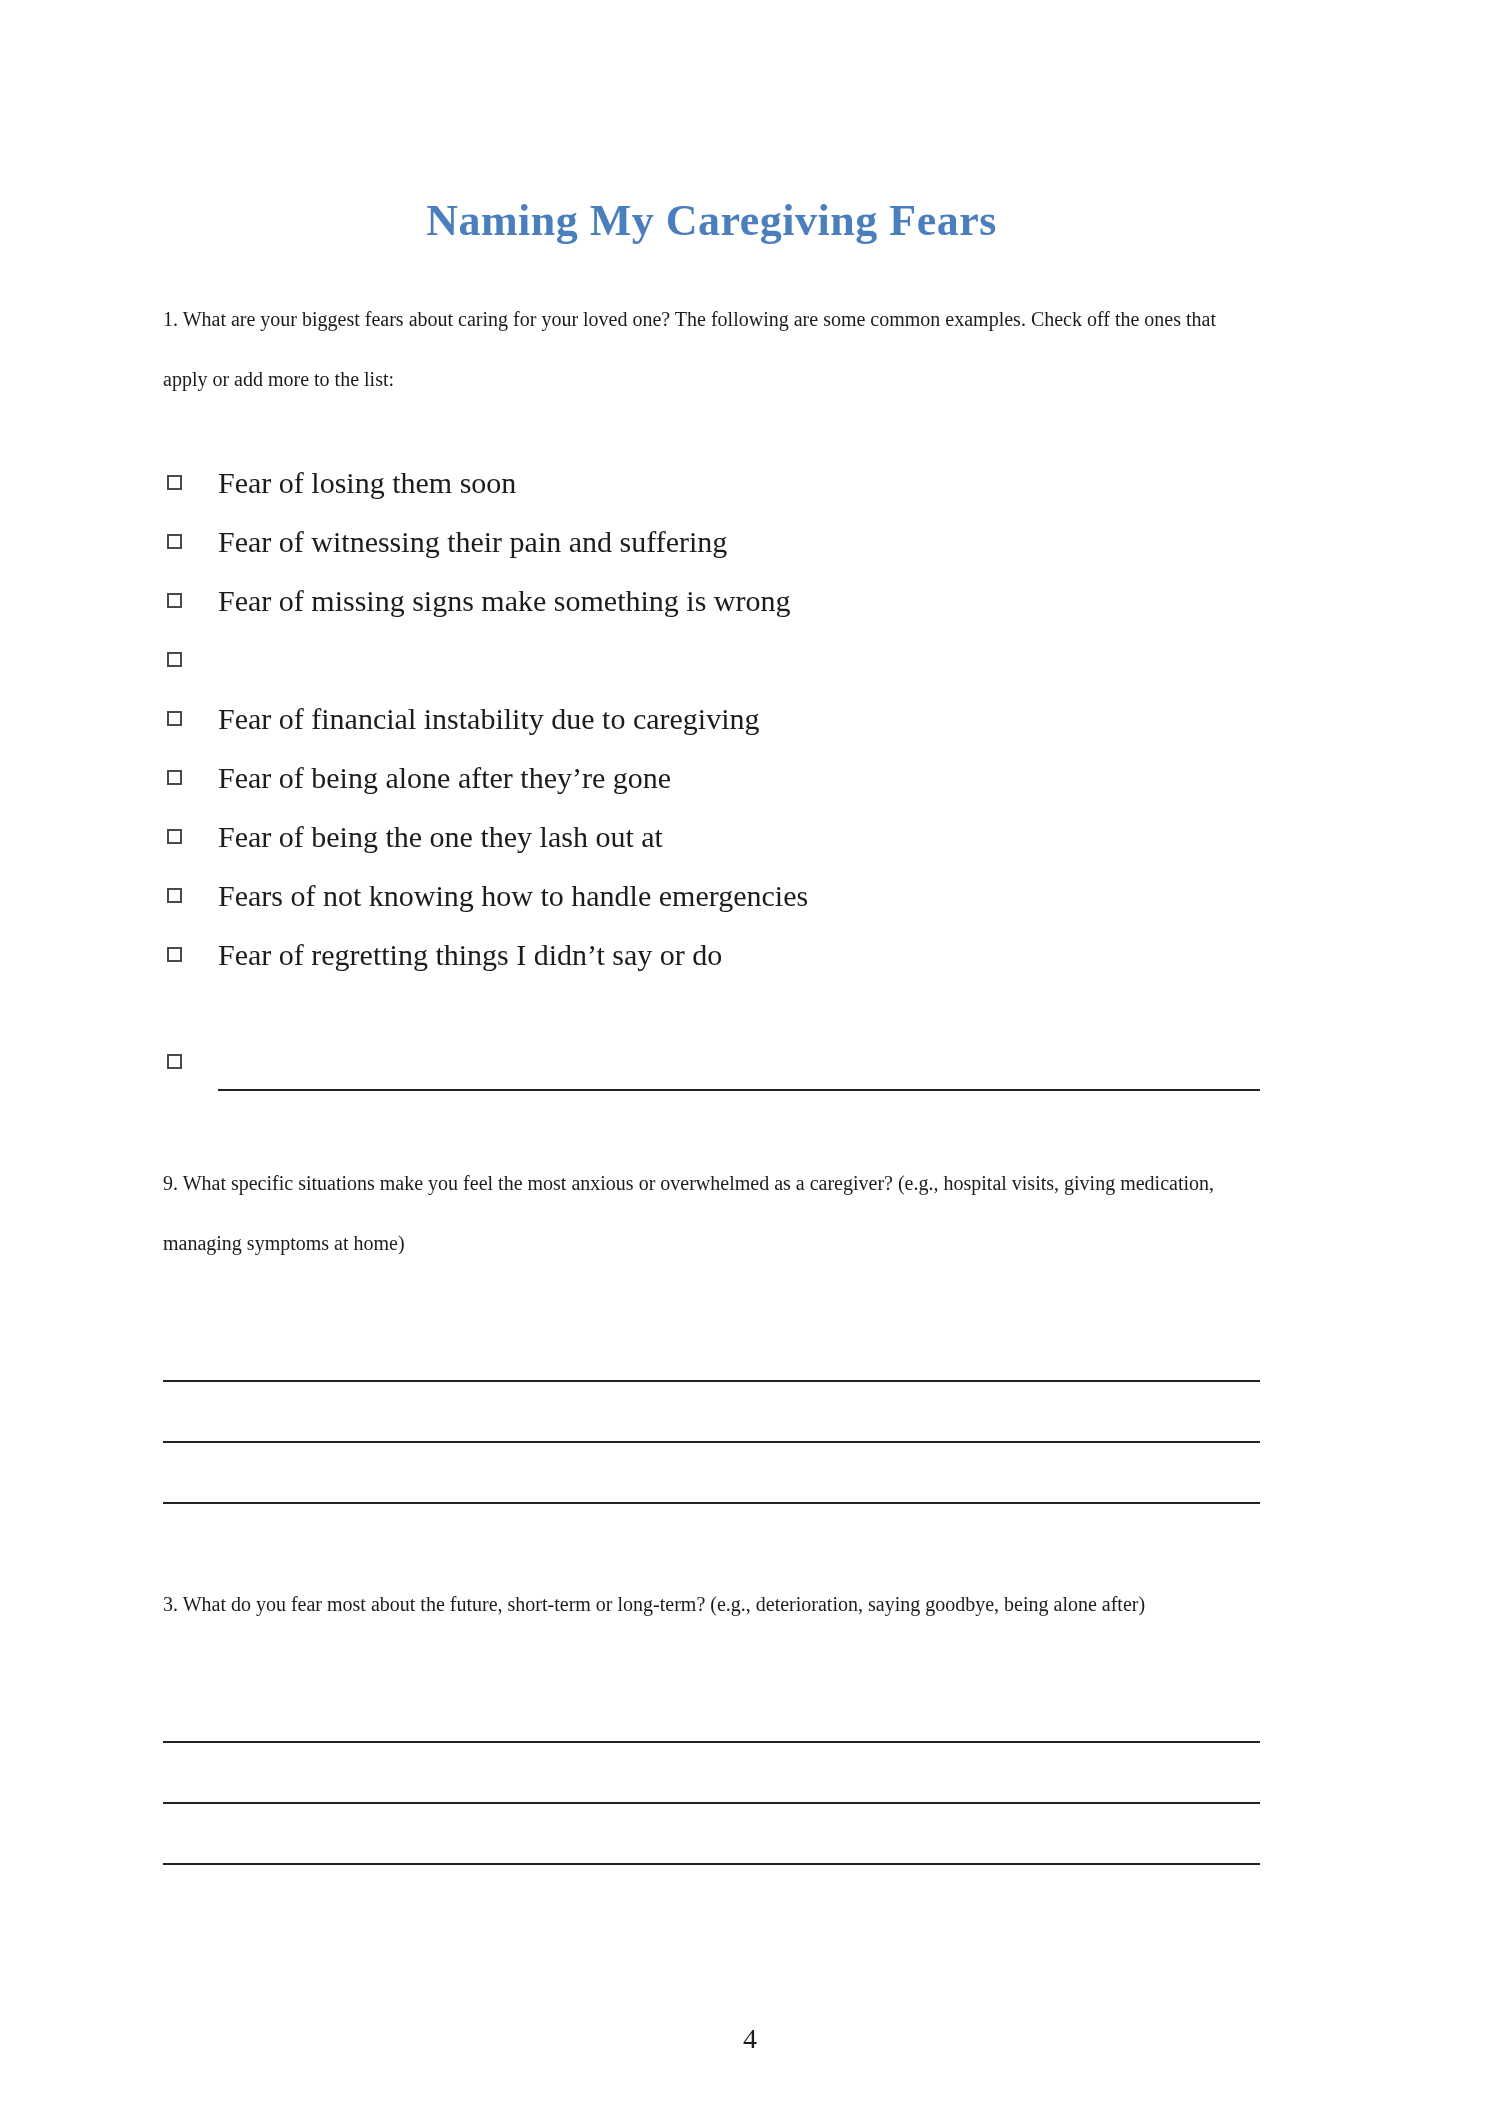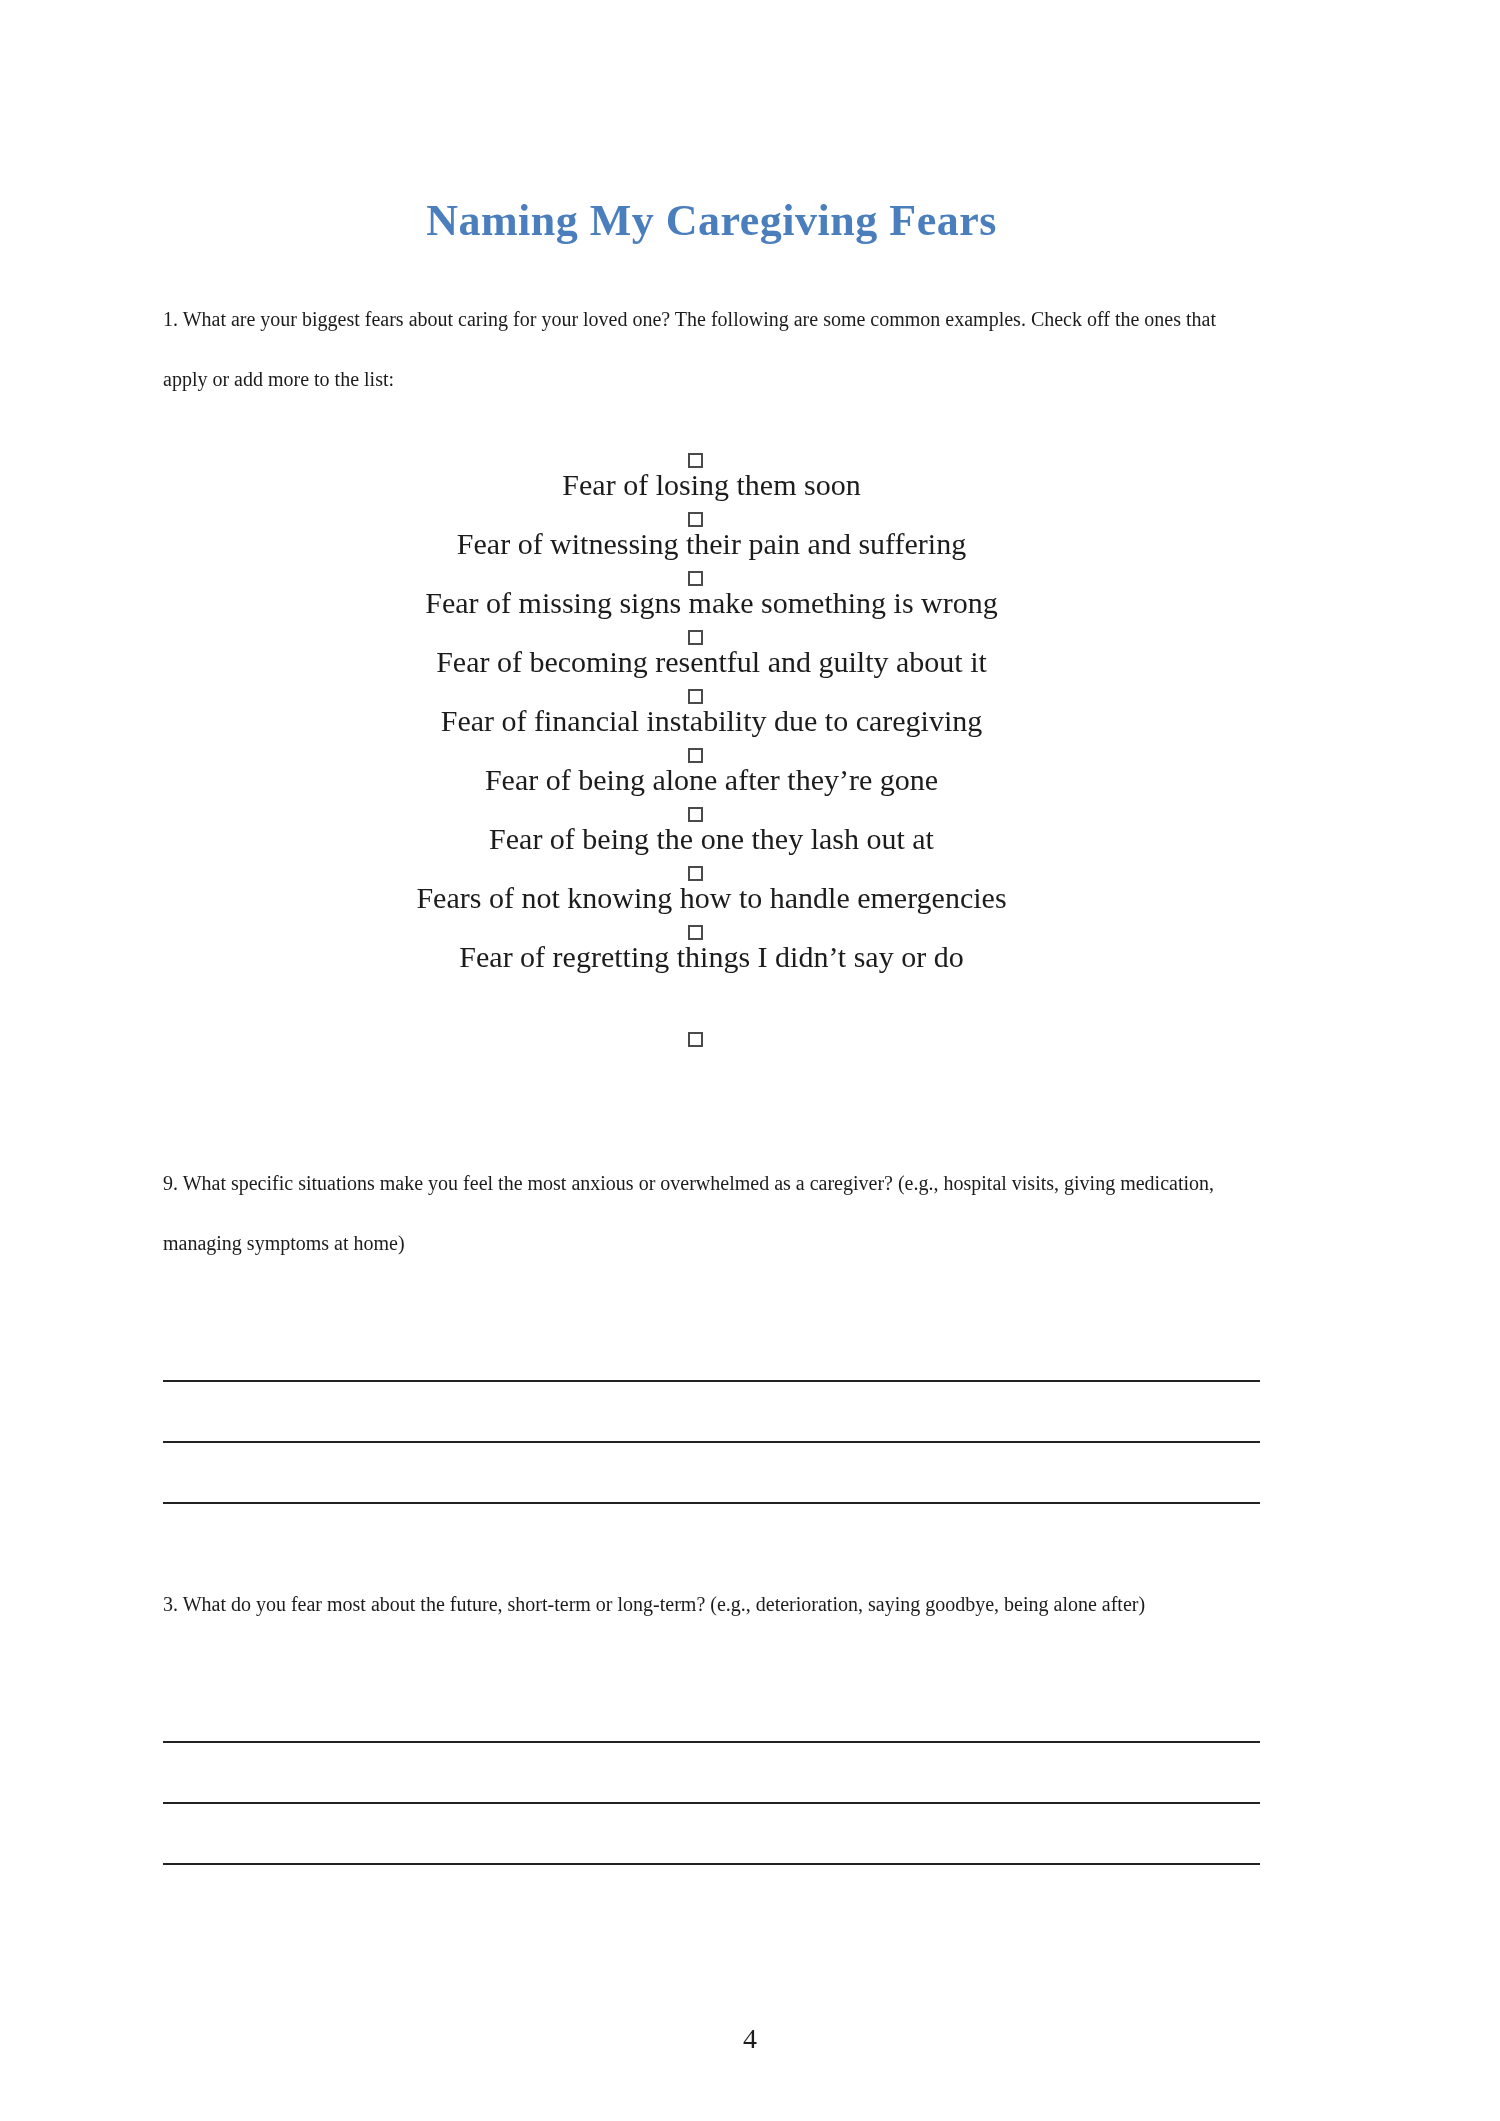--- a/index.html
+++ b/index.html
@@ -34,21 +34,20 @@
     font-weight: 400;
   }
   .checklist {
     margin: 0 0 0 0;
   }
   .check-row {
     display: flex;
     align-items: center;
     height: 59px;
     font-size: 30px;
-    flex-direction: column;
   }
   .checkbox {
     flex: none;
     width: 15px;
     height: 15px;
     border: 2px solid #4a4a4a;
     background: #ffffff;
     margin: 0 36px 0 4px;
     box-sizing: border-box;
   }
@@ -101,21 +100,20 @@
     <div class="check-row">
       <span class="checkbox"></span>
       <span class="check-label">Fear of witnessing their pain and suffering</span>
     </div>
     <div class="check-row">
       <span class="checkbox"></span>
       <span class="check-label">Fear of missing signs make something is wrong</span>
     </div>
     <div class="check-row">
       <span class="checkbox"></span>
-      <span class="check-label">Fear of becoming resentful and guilty about it</span>
     </div>
     <div class="check-row">
       <span class="checkbox"></span>
       <span class="check-label">Fear of financial instability due to caregiving</span>
     </div>
     <div class="check-row">
       <span class="checkbox"></span>
       <span class="check-label">Fear of being alone after they’re gone</span>
     </div>
     <div class="check-row">

